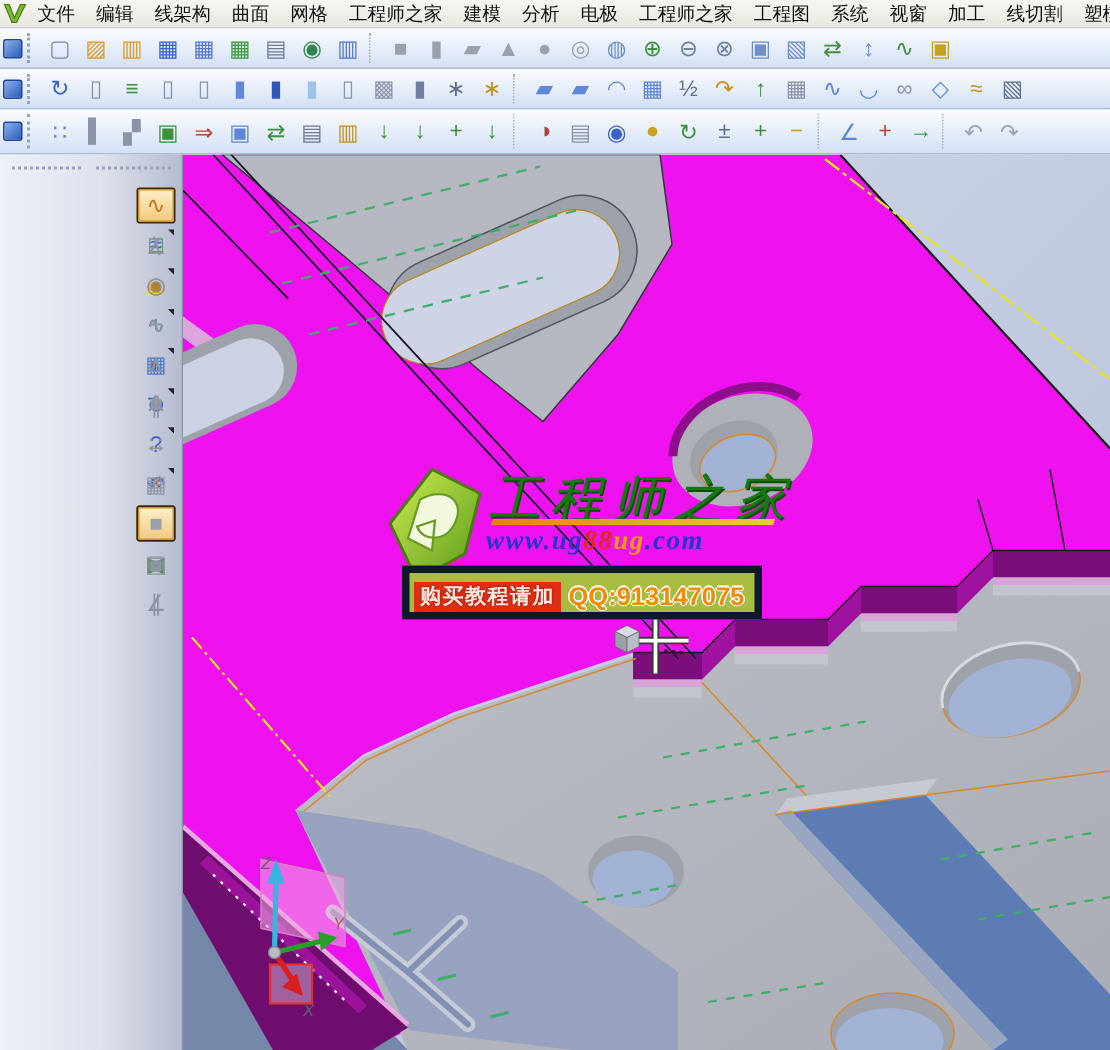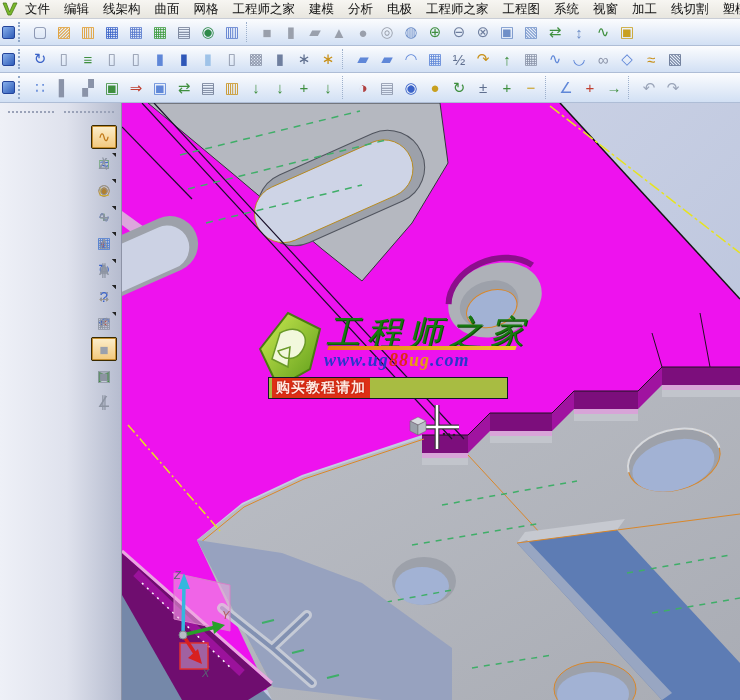--- a/index.html
+++ b/index.html
@@ -34,22 +34,22 @@
   .viewport{flex:1;position:relative;overflow:hidden;background:#c9d0e3;}
   .viewport svg{display:block;}
   
   .wm{position:absolute;pointer-events:none;}
   .wm-title{left:204px;top:207px;font-size:34px;font-weight:normal;font-style:italic;
             color:#177a10;letter-spacing:7px;text-shadow:1px 1px 0 #0d4d08;white-space:nowrap;}
   .wm-underline{left:206px;top:243px;width:188px;height:4px;
                 background:linear-gradient(90deg,#e88010,#f0c830);transform:skewX(-20deg);}
   .wm-url{left:202px;top:247px;font-size:18px;font-weight:bold;font-style:italic;
           font-family:"Liberation Serif","DejaVu Serif",serif;white-space:nowrap;letter-spacing:1px;}
-  .wm-banner{left:146px;top:274px;width:240px;height:22px;background:#a8bc42;border:1px solid #0f172a;
-             display:flex;align-items:center;padding:0 3px;gap:5px;}
+  .wm-banner{left:146px;top:274px;width:240px;height:36px;background:#a8bc42;border:5px solid #0f172a;
+             display:flex;align-items:flex-end;padding:0 3px;gap:5px;}
   .wm-chip{background:#de2f16;color:#ffe8e0;font-size:14px;font-weight:bold;padding:1px 4px;
            white-space:nowrap;text-shadow:0 0 2px #a01000;letter-spacing:1px;}
   .wm-qq{color:#f08a0a;font-size:17px;font-weight:bold;white-space:nowrap;
          text-shadow:-1px 0 0 #fff,1px 0 0 #fff,0 -1px 0 #fff,0 1px 0 #fff;}
   .wm-logo{left:130px;top:206px;width:74px;height:82px;}
 </style>
 </head>
 <body>
 
 <div class="app">
@@ -393,16 +393,17 @@
             </linearGradient>
           </defs>
         <path d="M8,40 L36,4 L68,20 L58,60 L26,78 Z" fill="url(#lg)" stroke="#4a7a12" stroke-width="2"></path>
         <path d="M28,24 C46,14 60,26 50,42 C44,52 30,52 26,42 L38,38 L36,58 L20,50 Z" fill="#f2f8dc" stroke="#6a9a28" stroke-width="1.5"></path>
       </svg>
       <div class="wm wm-title">工程师之家</div>
       <div class="wm wm-underline"></div>
       <div class="wm wm-url" id="wm-url"><span style="color: rgb(42, 53, 204);">www.</span><span style="color: rgb(42, 53, 204);">ug</span><span style="color: rgb(224, 40, 24);">88</span><span style="color: rgb(232, 156, 16);">ug</span><span style="color: rgb(42, 53, 204);">.com</span></div>
       <div class="wm wm-banner">
         <span class="wm-chip">购买教程请加</span>
+        <span class="wm-qq">QQ:913147075</span>
       </div>
     </div>
   </div>
 </div>
 
 </body></html>

